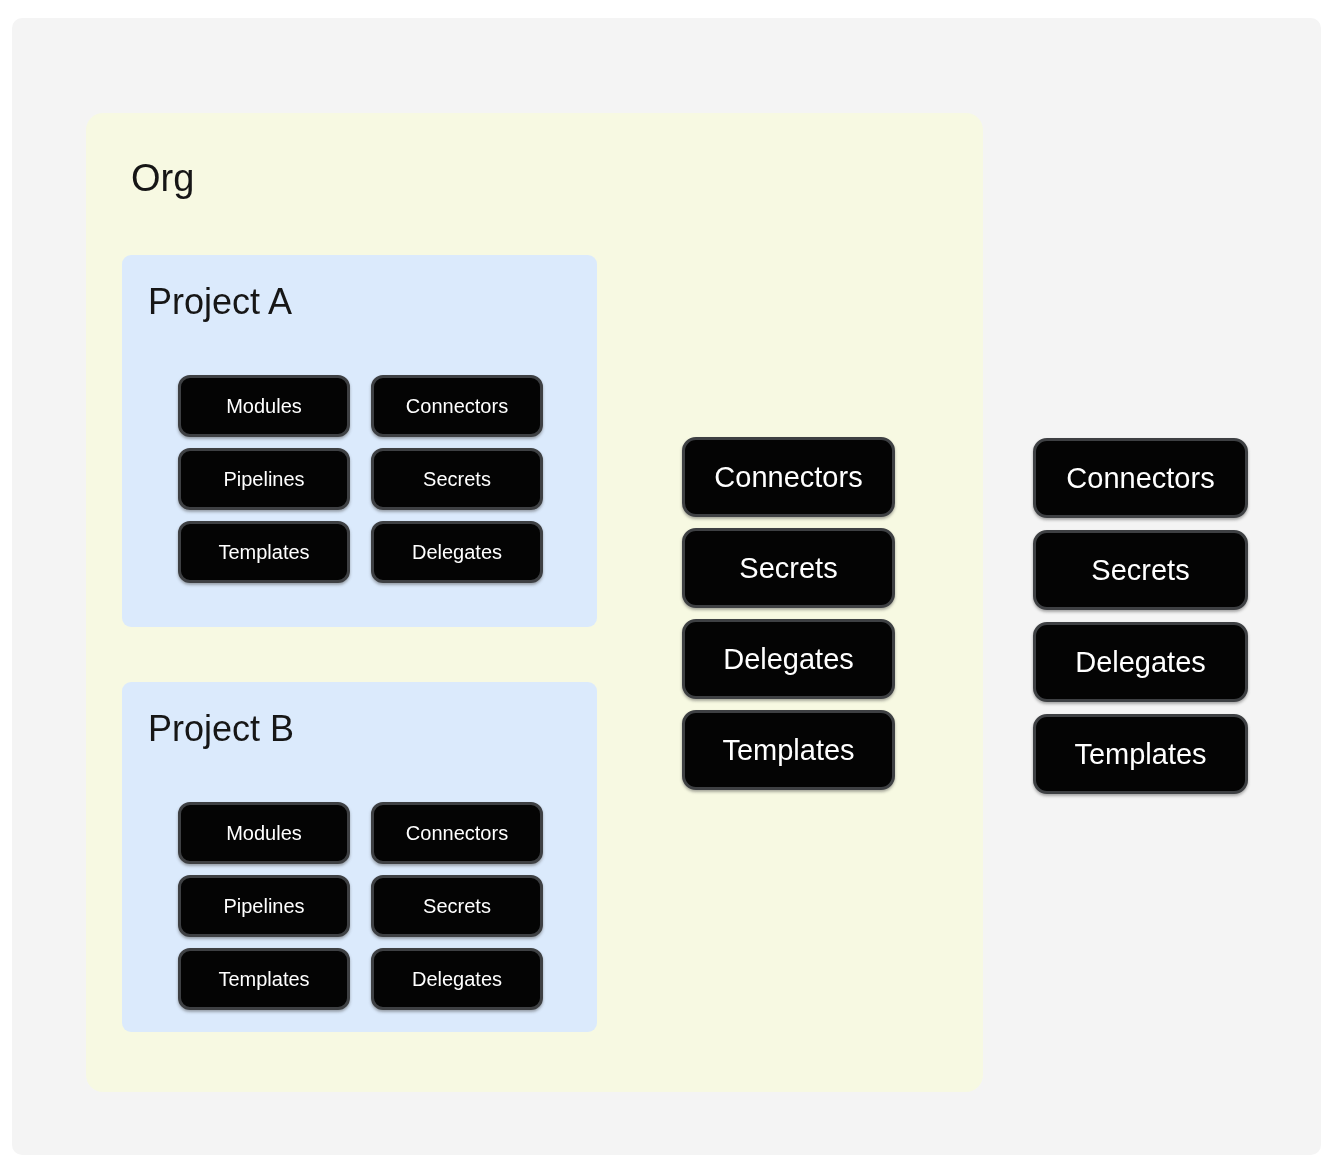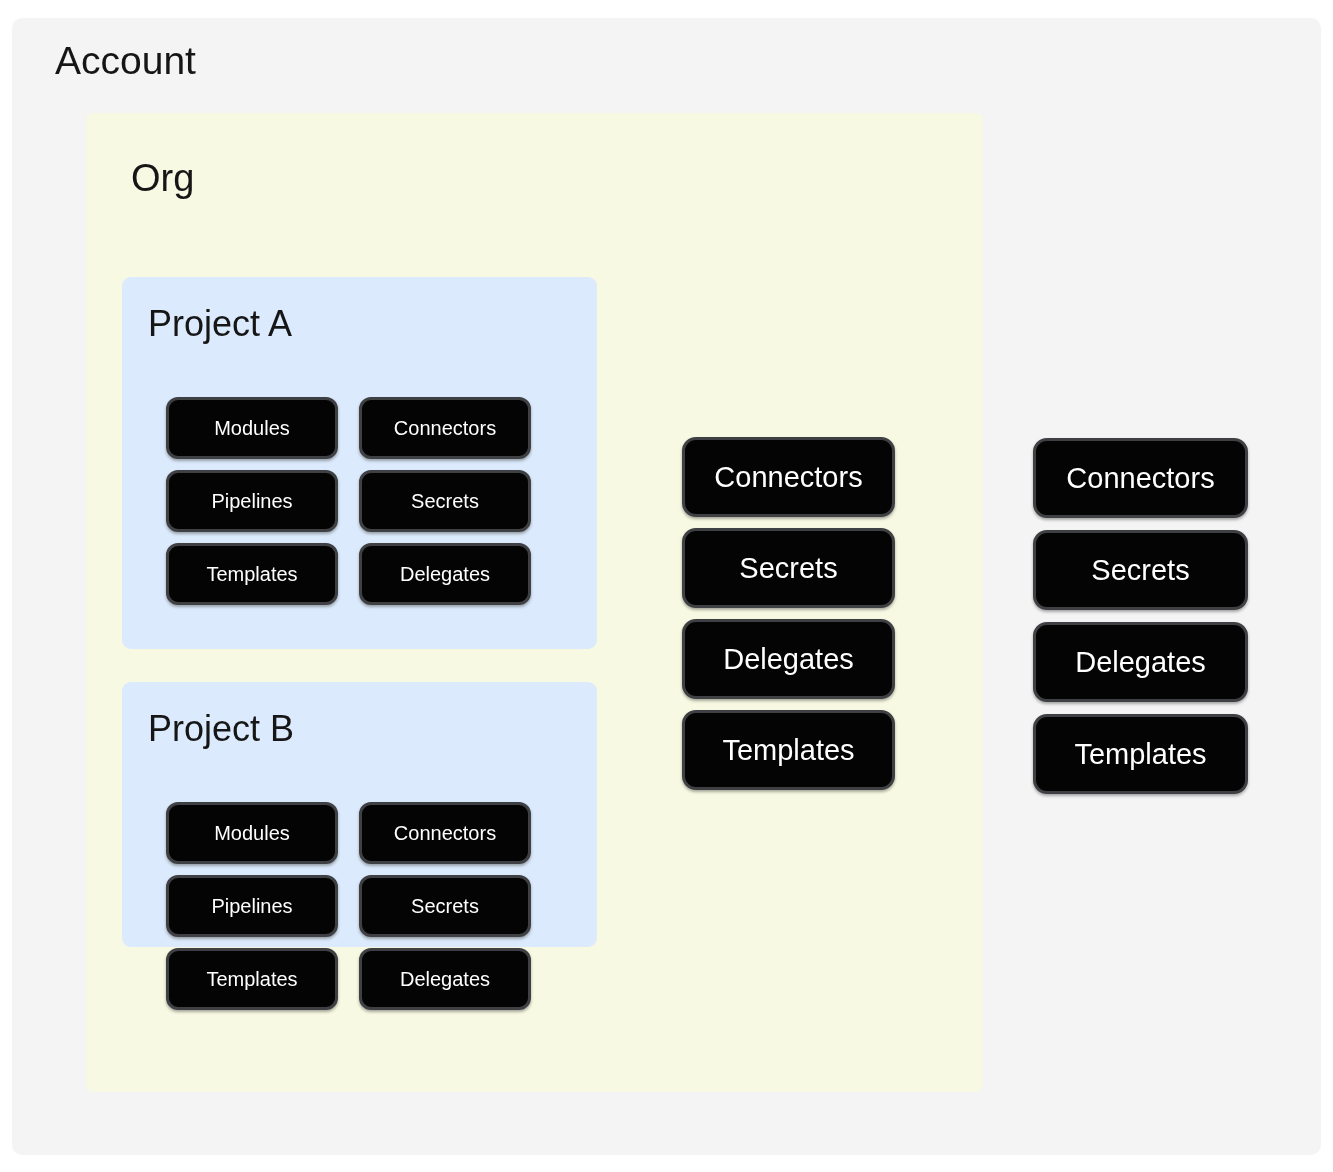--- a/index.html
+++ b/index.html
@@ -26,35 +26,35 @@
     width:1309px;height:1137px;
     background:var(--account-bg);
     border-radius:10px;
   }
   .title{color:var(--title-color);line-height:1.15;white-space:nowrap;}
   .account-title{position:absolute;left:43px;top:21px;font-size:39px;}
   .org-box{
     position:absolute;left:74px;top:95px;
     width:897px;height:979px;
     background:var(--org-bg);
-    border-radius:7px;
+    border-radius:17px;
     padding-left:44px;
   }
   .org-title{position:absolute;left:45px;top:44px;font-size:38px;}
   .project-box{
     position:absolute;left:36px;
     width:475px;height:372px;
     background:var(--project-bg);
     border-radius:9px;
   }
-  .project-a{top:142px;margin-top:22px;}
-  .project-b{top:569px;height:265px;}
+  .project-a{top:142px;}
+  .project-b{top:569px;height:350px;}
   .project-title{position:absolute;left:26px;top:26px;font-size:36px;}
   .btn-grid{
-    position:absolute;left:44px;top:120px;
+    position:absolute;left:56px;top:120px;
     display:grid;
     grid-template-columns:172px 172px;
     grid-auto-rows:62px;
     column-gap:21px;row-gap:11px;
   }
   .pill{
     background:var(--pill-bg);
     border:3px solid var(--pill-border);
     color:var(--pill-text);
     display:flex;align-items:center;justify-content:center;
@@ -67,21 +67,20 @@
   .org-pills{left:596px;top:324px;width:213px;gap:11px;}
   .org-pills .pill{width:213px;}
   .account-pills{left:1021px;top:420px;width:215px;gap:12px;}
   .account-pills .pill{width:215px;}
 </style>
 </head>
 <body>
 
 <div class="canvas">
   <div class="account-box">
-    <div class="title account-title">Account</div>
 
     <div class="org-box">
       <div class="title org-title">Org</div>
 
       <div class="project-box project-a">
         <div class="title project-title">Project A</div>
         <div class="btn-grid">
           <div class="pill small">Modules</div>
           <div class="pill small">Connectors</div>
           <div class="pill small">Pipelines</div>

